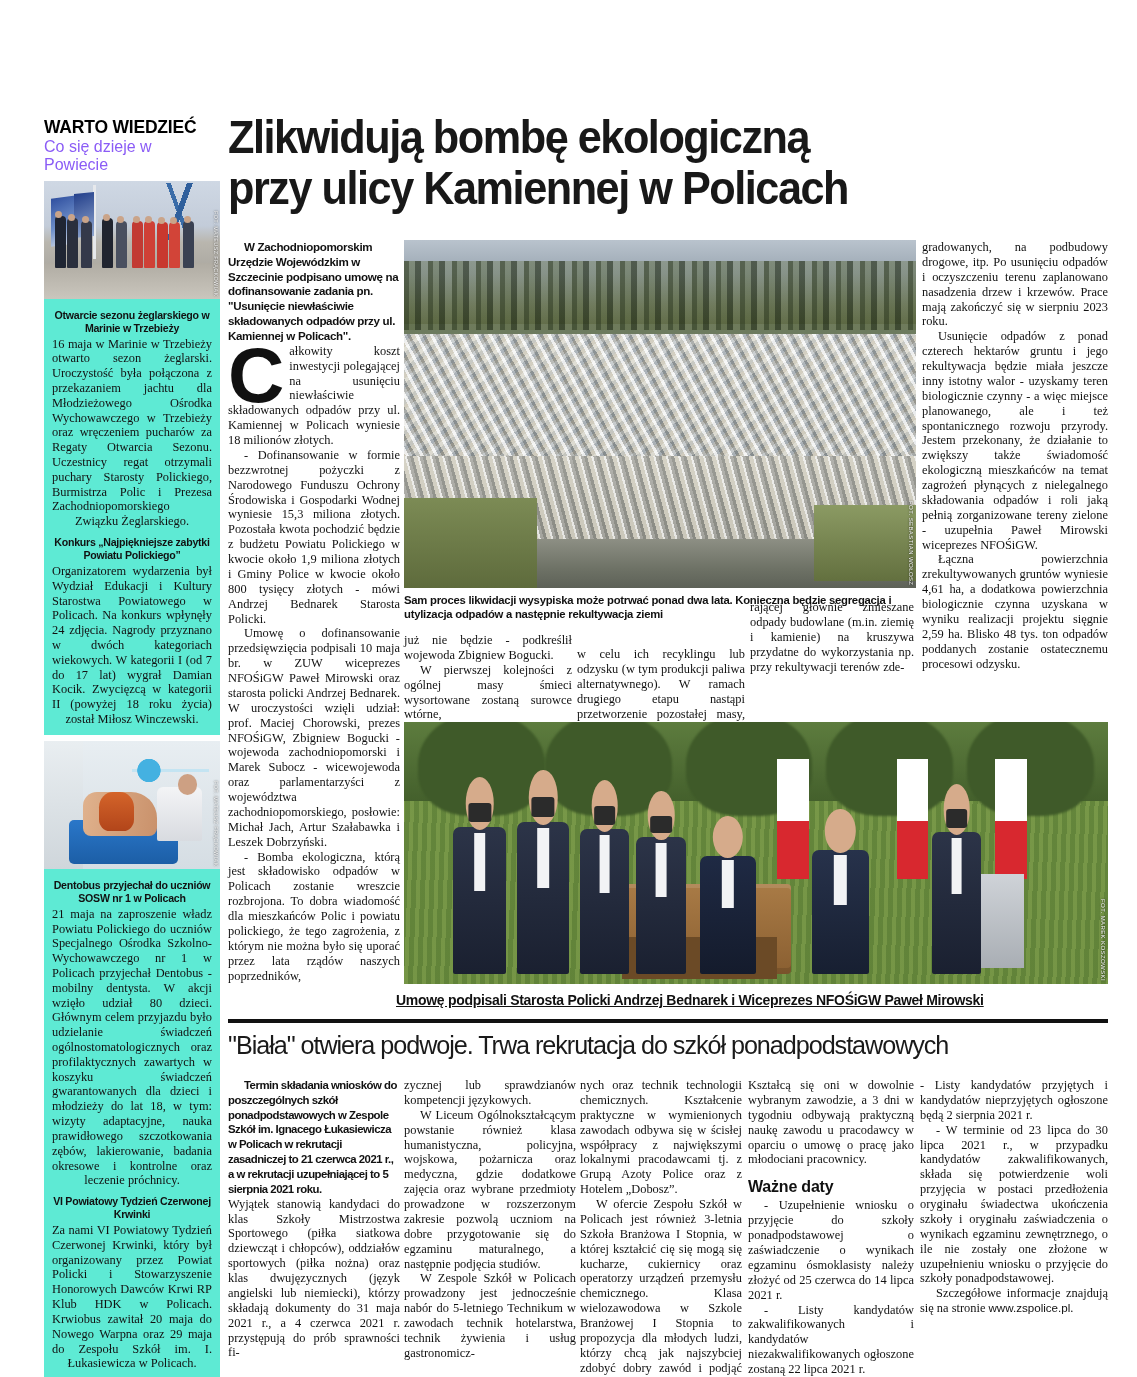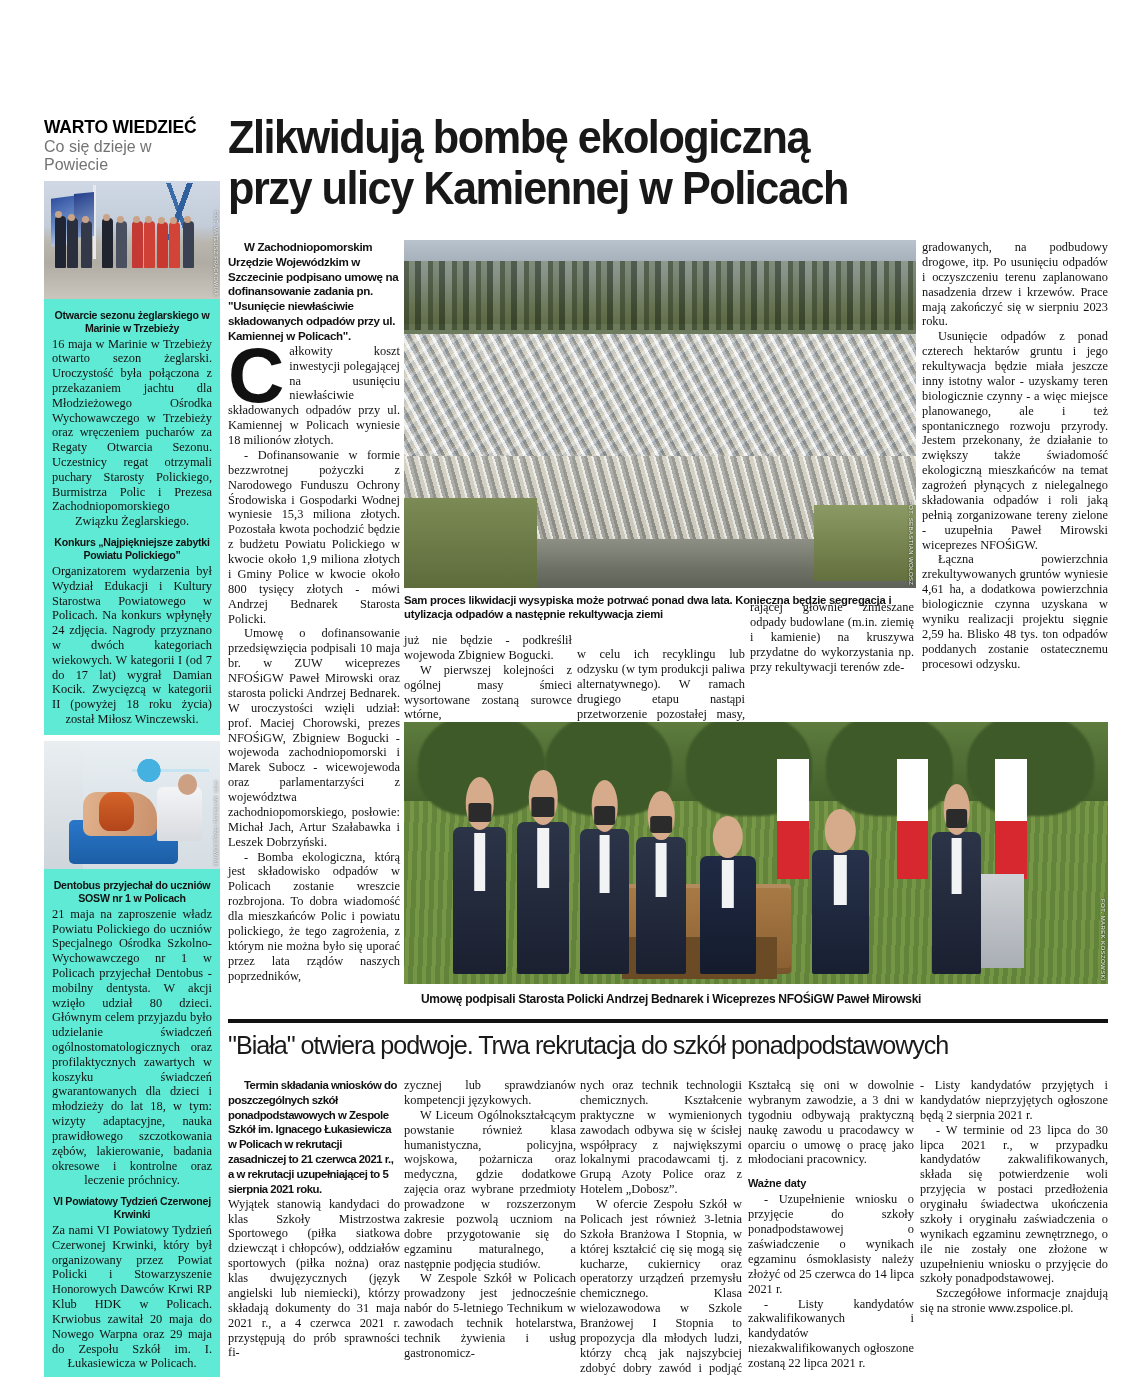--- a/index.html
+++ b/index.html
@@ -35,21 +35,21 @@
     font-size: 17.5px;
     letter-spacing: -0.2px;
     line-height: 1.08;
     color: #000;
   }
   .sidebar-subkicker {
     font-family: "Liberation Sans", sans-serif;
     font-weight: normal;
     font-size: 16px;
     line-height: 1.12;
-    color: #737373;
+    color: #8b5cf6;
     margin-top: 1px;
   }
   .side-photo {
     position: relative;
     width: 176px;
     margin-top: 7px;
     overflow: hidden;
   }
   .side-photo .credit {
     position: absolute;
@@ -192,28 +192,29 @@
     bottom: 3px;
     writing-mode: vertical-rl;
     font-family: "Liberation Sans", sans-serif;
     font-size: 6px;
     letter-spacing: 0.4px;
     color: #f5f5f5;
     text-shadow: 0 0 2px rgba(0,0,0,.9);
   }
   .cap2 {
     position: absolute;
-    left: 421px;
+    left: 396px;
     top: 992px;
     width: 704px;
     font-family: "Liberation Sans", sans-serif;
     font-weight: bold;
-    font-size: 12px;
+    font-size: 14px;
     letter-spacing: -0.3px;
     color: #111;
+    text-decoration: underline;
   }
 
   
   .rule {
     position: absolute;
     left: 228px;
     top: 1019px;
     width: 880px;
     height: 4px;
     background: #111;
@@ -244,21 +245,21 @@
     font-weight: bold;
     font-size: 11.4px;
     line-height: 1.3;
     letter-spacing: -0.5px;
     text-align: left;
     margin: 0 0 11px 0;
   }
   .minihead {
     font-family: "Liberation Sans", sans-serif;
     font-weight: bold;
-    font-size: 11px;
+    font-size: 16px;
     letter-spacing: -0.2px;
     margin: 10px 0 2px 0;
     text-align: left;
   }
   .bold-inline { font-family: "Liberation Sans", sans-serif; font-weight: normal; font-size: 11.6px; }
 
   
   .ph { position: absolute; inset: 0; }
 
   

